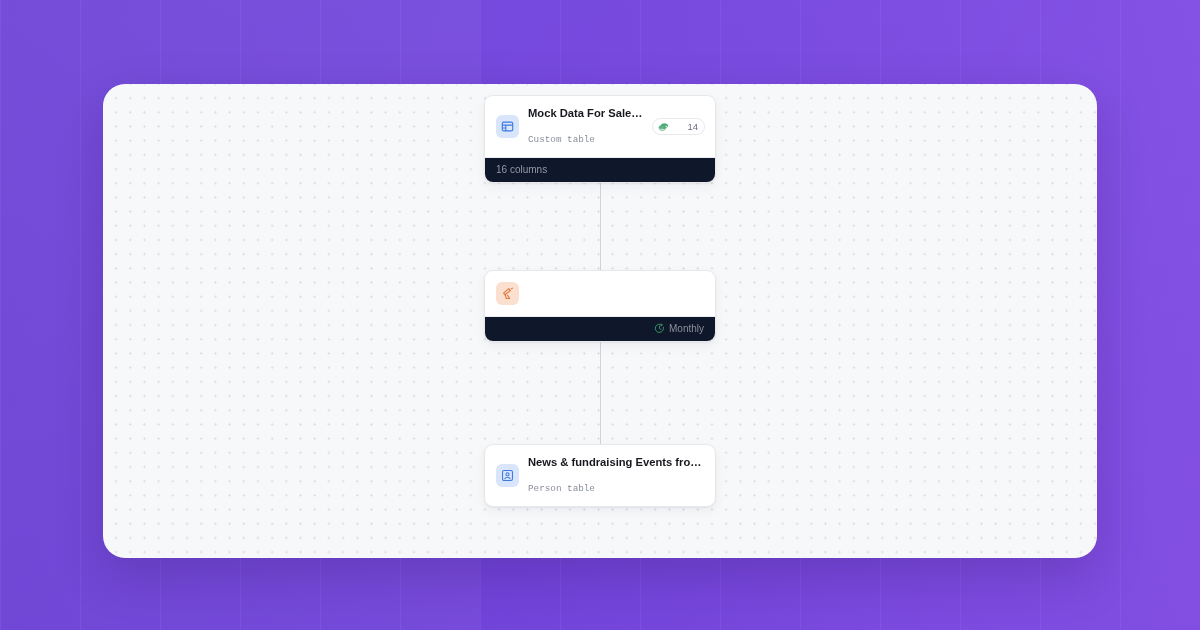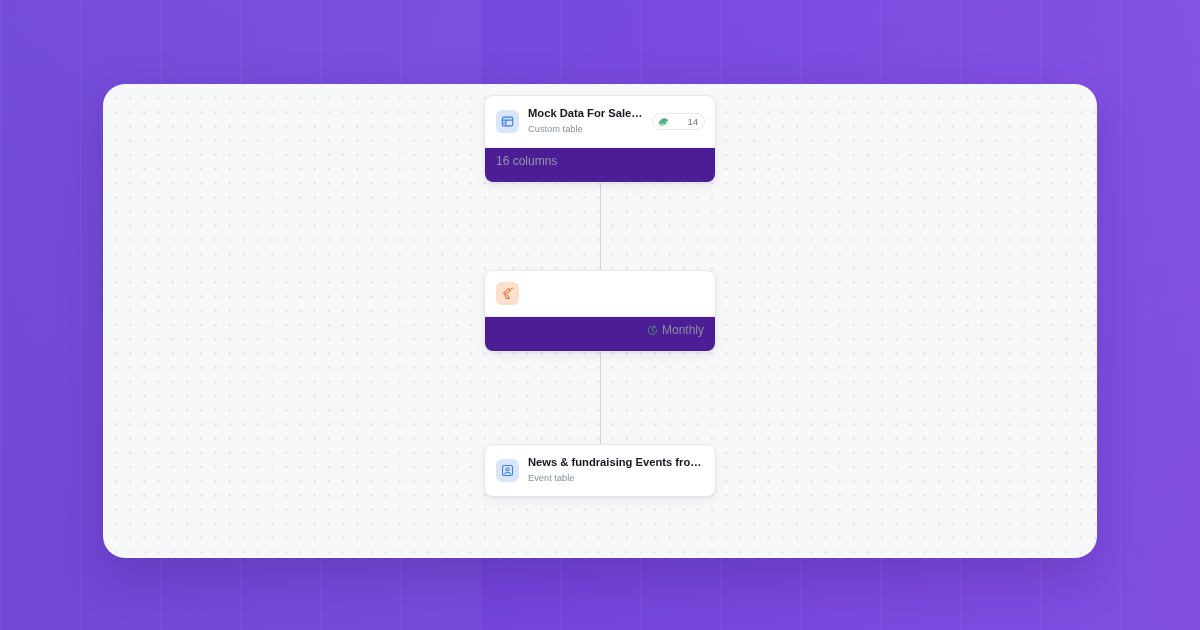--- a/index.html
+++ b/index.html
@@ -137,45 +137,46 @@
     color: #16181d;
     line-height: 1.22;
     white-space: nowrap;
     overflow: hidden;
     text-overflow: ellipsis;
   }
   .node-sub {
     font-size: 9.3px;
     color: #8a8f9b;
     line-height: 1.45;
-    margin-top: 2px;
+    margin-top: 12px;
     white-space: nowrap;
     overflow: hidden;
     text-overflow: ellipsis;
+    font-family: Liberation Mono, monospace;
   }
 
   .count-badge {
     flex: 0 0 auto;
     display: flex;
     align-items: center;
     gap: 18px;
     height: 17px;
     padding: 0 6px 0 5px;
     border: 1px solid #e6e8ec;
     border-radius: 9px;
     background: #fff;
     font-size: 9.5px;
     color: #6a7080;
   }
 
   .node-foot {
     border-top: 1px solid #ecedf1;
-    background: #4c1d95;
-    padding: 6px 11px 14px;
-    font-size: 12px;
+    background: #0f172a;
+    padding: 6px 11px 7px;
+    font-size: 10px;
     color: #9298a4;
     display: flex;
     align-items: center;
   }
   .node-foot.right { justify-content: flex-end; }
 
   .schedule {
     display: inline-flex;
     align-items: center;
     gap: 4px;
@@ -265,20 +266,20 @@
         <div class="node-head">
           <span class="node-icon blue">
             <svg width="13" height="13" viewBox="0 0 16 16" fill="none" stroke="#3d7be0" stroke-width="1.3" stroke-linecap="round" stroke-linejoin="round">
               <rect x="1.9" y="1.9" width="12.2" height="12.2" rx="1.9"></rect>
               <circle cx="8" cy="6.5" r="1.9"></circle>
               <path d="M4.8 12.1a3.6 3.6 0 0 1 6.4 0"></path>
             </svg>
           </span>
           <span class="node-texts">
             <span class="node-title" style="display:block">News &amp; fundraising Events from Mock…</span>
-            <span class="node-sub" style="display:block">Event table</span>
+            <span class="node-sub" style="display:block">Person table</span>
           </span>
         </div>
       </div>
 
     </div>
   </div>
 </div>
 
 </body></html>

